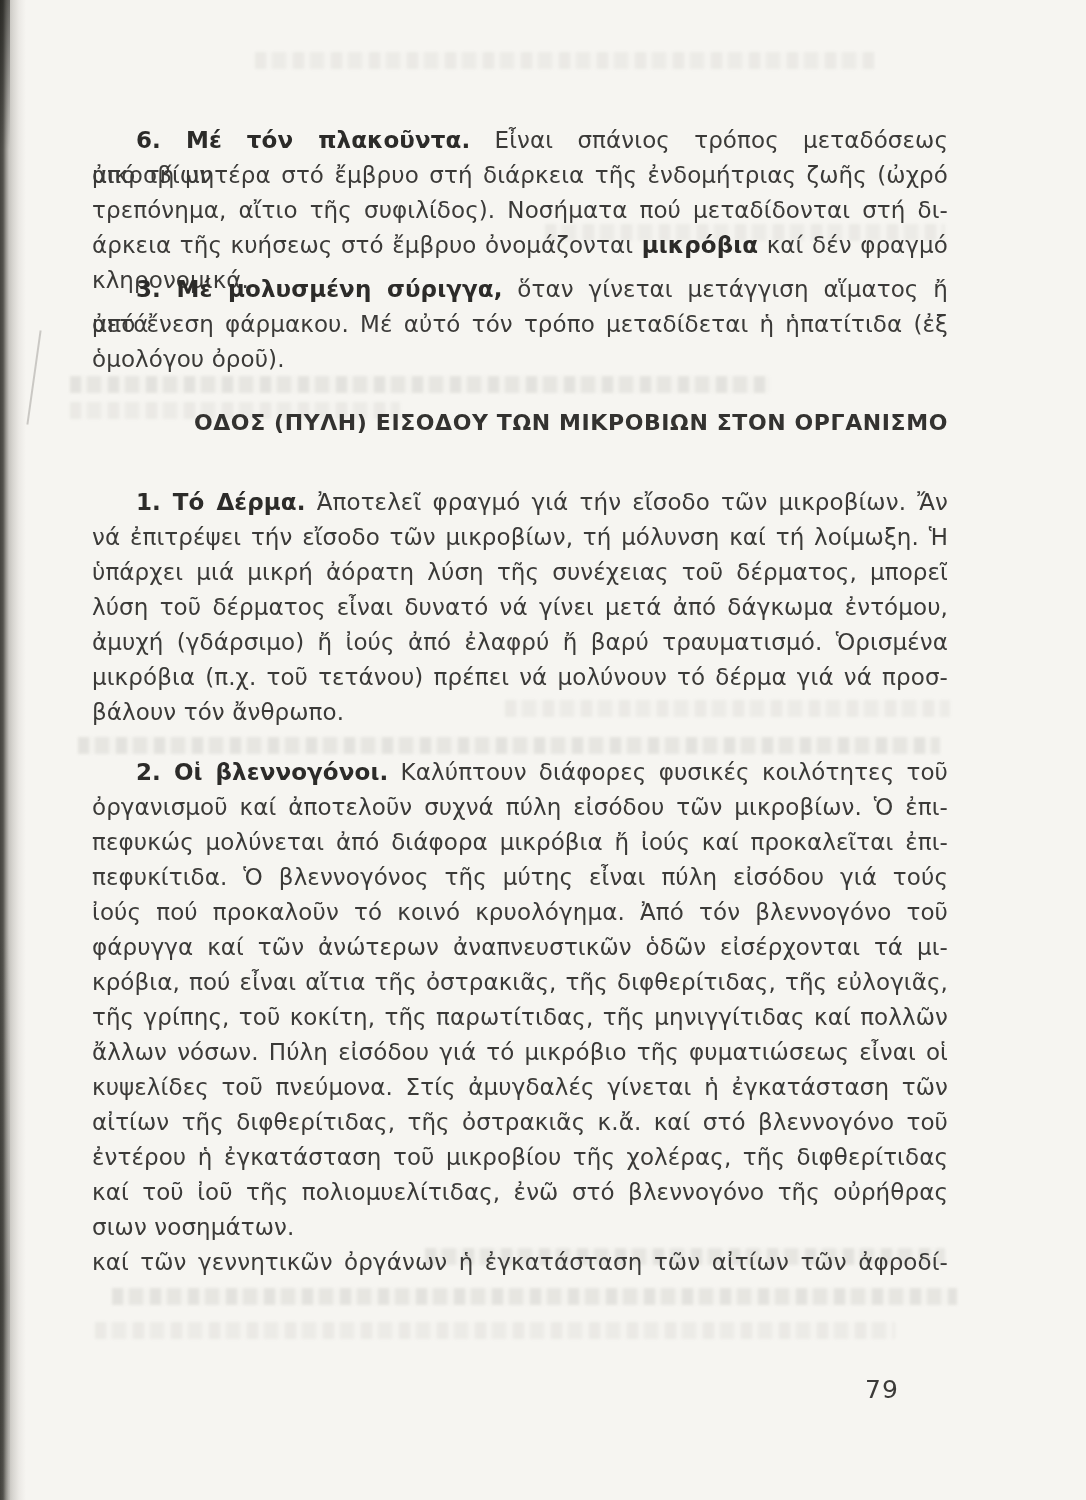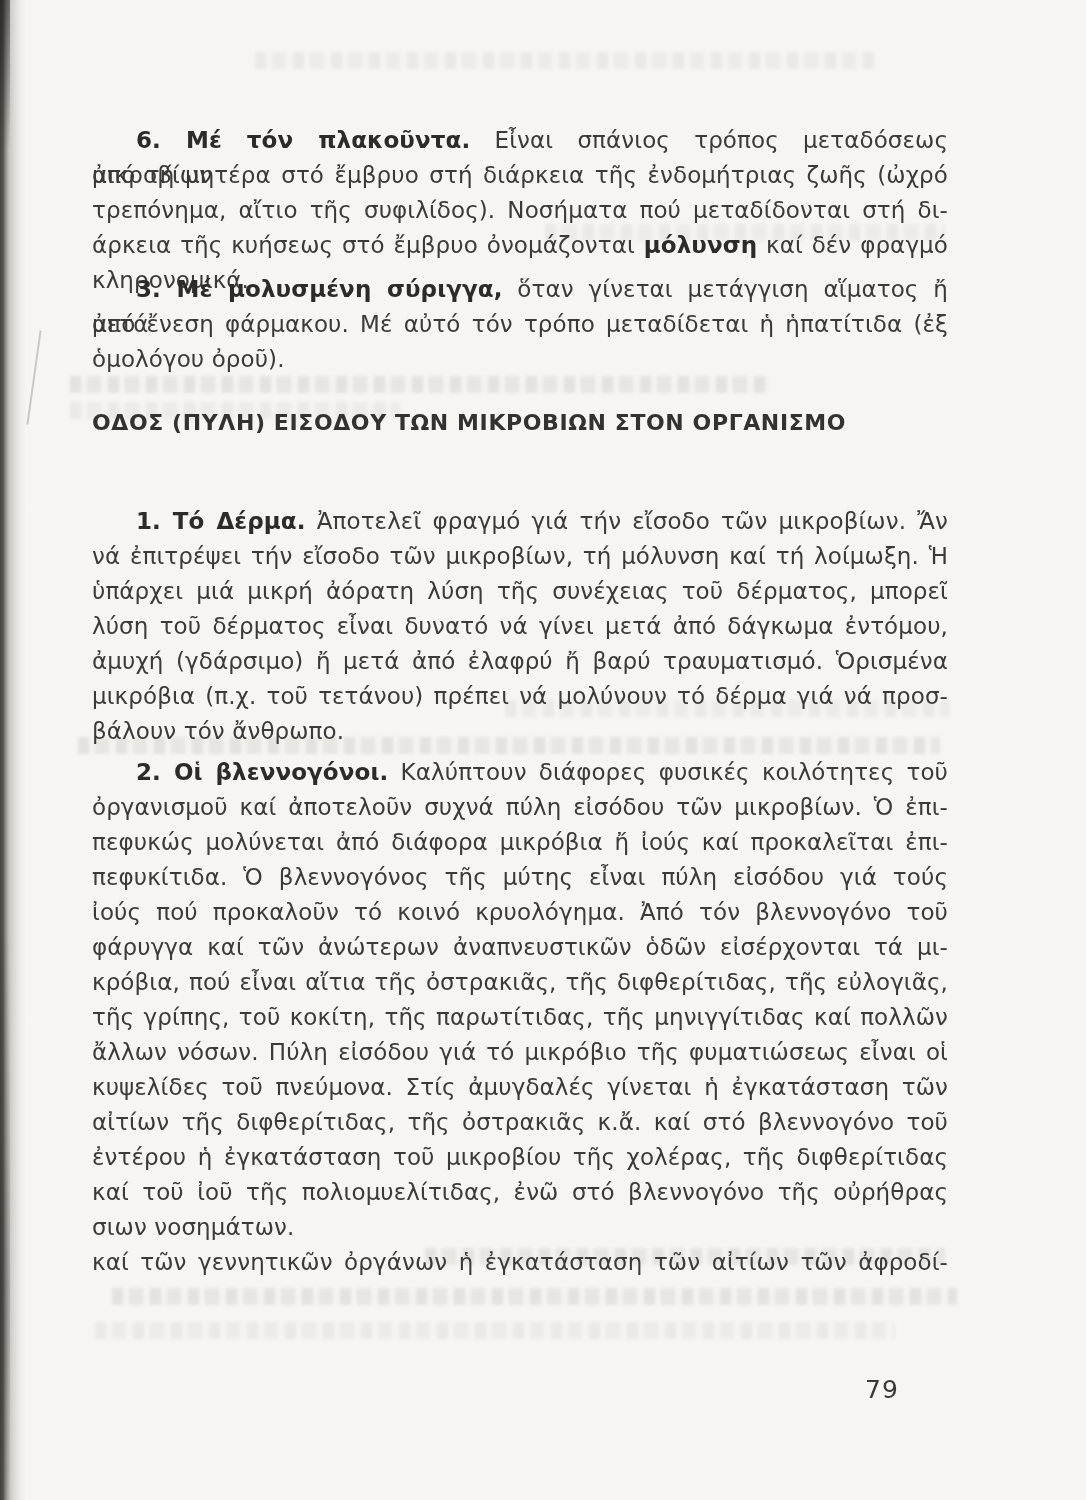--- a/index.html
+++ b/index.html
@@ -26,34 +26,34 @@
   }
   .crease{
     position:absolute;left:33px;top:330px;width:2px;height:95px;
     background:rgba(120,118,112,.35);
     transform:rotate(8deg);filter:blur(.7px);
   }
   .content{position:absolute;left:92px;top:0;width:856px;}
   .para{position:absolute;left:0;width:100%;}
   #p6{top:76px;margin-top:47px;}
   #p7{top:272px;}
-  #p1{top:504px;}
+  #p1{top:485px;}
   #p2{top:755px;}
   .line{
     height:35px;line-height:35px;font-size:23px;color:#3b3a38;
     text-align:justify;text-align-last:justify;
     white-space:nowrap;letter-spacing:.1px;
   }
   .line{white-space:normal;}
   .line.last{text-align-last:left;}
   .line.indent{text-indent:44px;}
   .b{font-weight:bold;color:#2c2b29;}
   .heading{
     position:absolute;top:410px;width:100%;
-    text-align:left;font-size:22px;font-weight:bold;
+    text-align:right;font-size:22px;font-weight:bold;
     color:#333230;letter-spacing:.6px;
   }
   .pagenum{
     position:absolute;left:865px;top:1375px;
     font-size:25px;color:#3b3a38;letter-spacing:1px;
   }
   
   .ghost{
     position:absolute;height:17px;opacity:.55;filter:blur(1.6px);
     background:repeating-linear-gradient(90deg,
@@ -80,35 +80,35 @@
   <div class="ghost" style="left:78px;top:737px;width:862px;"></div>
   <div class="ghost" style="left:425px;top:1248px;width:520px;"></div>
   <div class="ghost" style="left:112px;top:1288px;width:845px;"></div>
   <div class="ghost faint" style="left:95px;top:1322px;width:800px;"></div>
 
   <div class="content">
     <div class="para" id="p6">
         <div class="line indent"><span class="b">6. Μέ τόν πλακοῦντα.</span><span> Εἶναι σπάνιος τρόπος μεταδόσεως μικροβίων</span></div>
         <div class="line"><span>ἀπό τή μητέρα στό ἔμβρυο στή διάρκεια τῆς ἐνδομήτριας ζωῆς (ὠχρό</span></div>
         <div class="line"><span>τρεπόνημα, αἴτιο τῆς συφιλίδος). Νοσήματα πού μεταδίδονται στή δι-</span></div>
-        <div class="line"><span>άρκεια τῆς κυήσεως στό ἔμβρυο ὀνομάζονται </span><span class="b">μόλυνση</span><span> καί δέν φραγμό</span></div>
+        <div class="line"><span>άρκεια τῆς κυήσεως στό ἔμβρυο ὀνομάζονται </span><span class="b">μικρόβια</span><span> καί δέν φραγμό</span></div>
         <div class="line last"><span>κληρονομικά.</span></div>
       </div>
     <div class="para" id="p7">
         <div class="line indent"><span class="b">3. Μέ μολυσμένη σύριγγα,</span><span> ὅταν γίνεται μετάγγιση αἵματος ἤ μετά</span></div>
         <div class="line"><span>ἀπό ἔνεση φάρμακου. Μέ αὐτό τόν τρόπο μεταδίδεται ἡ ἡπατίτιδα (ἐξ</span></div>
         <div class="line last"><span>ὁμολόγου ὀροῦ).</span></div>
       </div>
     <div class="heading">ΟΔΟΣ (ΠΥΛΗ) ΕΙΣΟΔΟΥ ΤΩΝ ΜΙΚΡΟΒΙΩΝ ΣΤΟΝ ΟΡΓΑΝΙΣΜΟ</div>
     <div class="para" id="p1">
         <div class="line indent"><span class="b">1. Τό Δέρμα.</span><span> Ἀποτελεῖ φραγμό γιά τήν εἴσοδο τῶν μικροβίων. Ἄν</span></div>
         <div class="line"><span>νά ἐπιτρέψει τήν εἴσοδο τῶν μικροβίων, τή μόλυνση καί τή λοίμωξη. Ἡ</span></div>
         <div class="line"><span>ὑπάρχει μιά μικρή ἀόρατη λύση τῆς συνέχειας τοῦ δέρματος, μπορεῖ</span></div>
         <div class="line"><span>λύση τοῦ δέρματος εἶναι δυνατό νά γίνει μετά ἀπό δάγκωμα ἐντόμου,</span></div>
-        <div class="line"><span>ἀμυχή (γδάρσιμο) ἤ μετά ἀπό ἐλαφρύ ἤ βαρύ τραυματισμό. Ὁρισμένα</span></div>
+        <div class="line"><span>ἀμυχή (γδάρσιμο) ἤ ἰούς ἀπό ἐλαφρύ ἤ βαρύ τραυματισμό. Ὁρισμένα</span></div>
         <div class="line"><span>μικρόβια (π.χ. τοῦ τετάνου) πρέπει νά μολύνουν τό δέρμα γιά νά προσ-</span></div>
         <div class="line last"><span>βάλουν τόν ἄνθρωπο.</span></div>
       </div>
     <div class="para" id="p2">
         <div class="line indent"><span class="b">2. Οἱ βλεννογόνοι.</span><span> Καλύπτουν διάφορες φυσικές κοιλότητες τοῦ</span></div>
         <div class="line"><span>ὀργανισμοῦ καί ἀποτελοῦν συχνά πύλη εἰσόδου τῶν μικροβίων. Ὁ ἐπι-</span></div>
         <div class="line"><span>πεφυκώς μολύνεται ἀπό διάφορα μικρόβια ἤ ἰούς καί προκαλεῖται ἐπι-</span></div>
         <div class="line"><span>πεφυκίτιδα. Ὁ βλεννογόνος τῆς μύτης εἶναι πύλη εἰσόδου γιά τούς</span></div>
         <div class="line"><span>ἰούς πού προκαλοῦν τό κοινό κρυολόγημα. Ἀπό τόν βλεννογόνο τοῦ</span></div>
         <div class="line"><span>φάρυγγα καί τῶν ἀνώτερων ἀναπνευστικῶν ὁδῶν εἰσέρχονται τά μι-</span></div>

